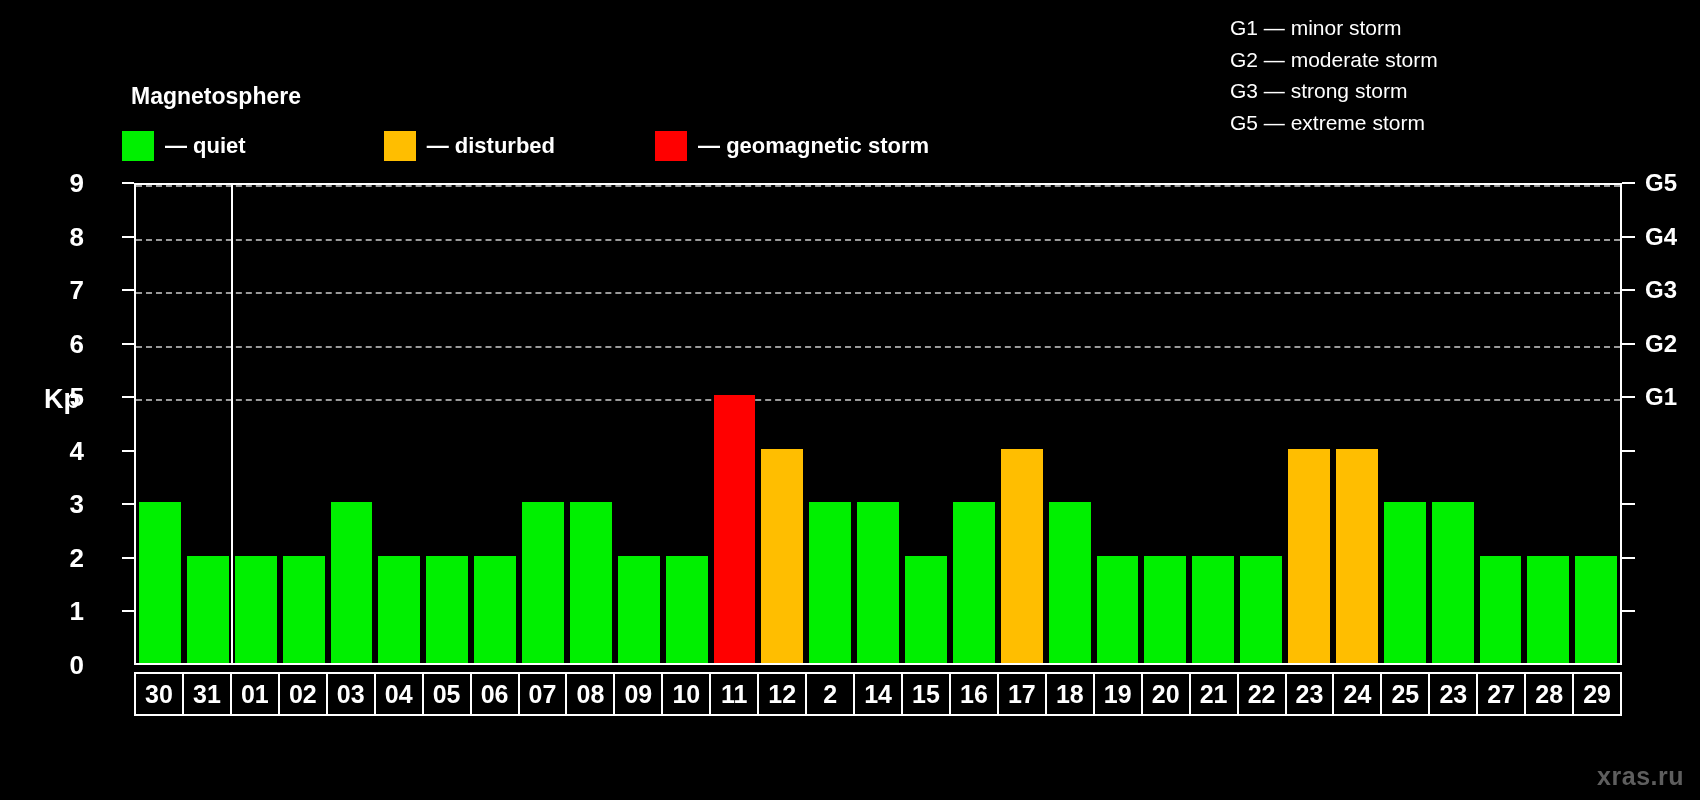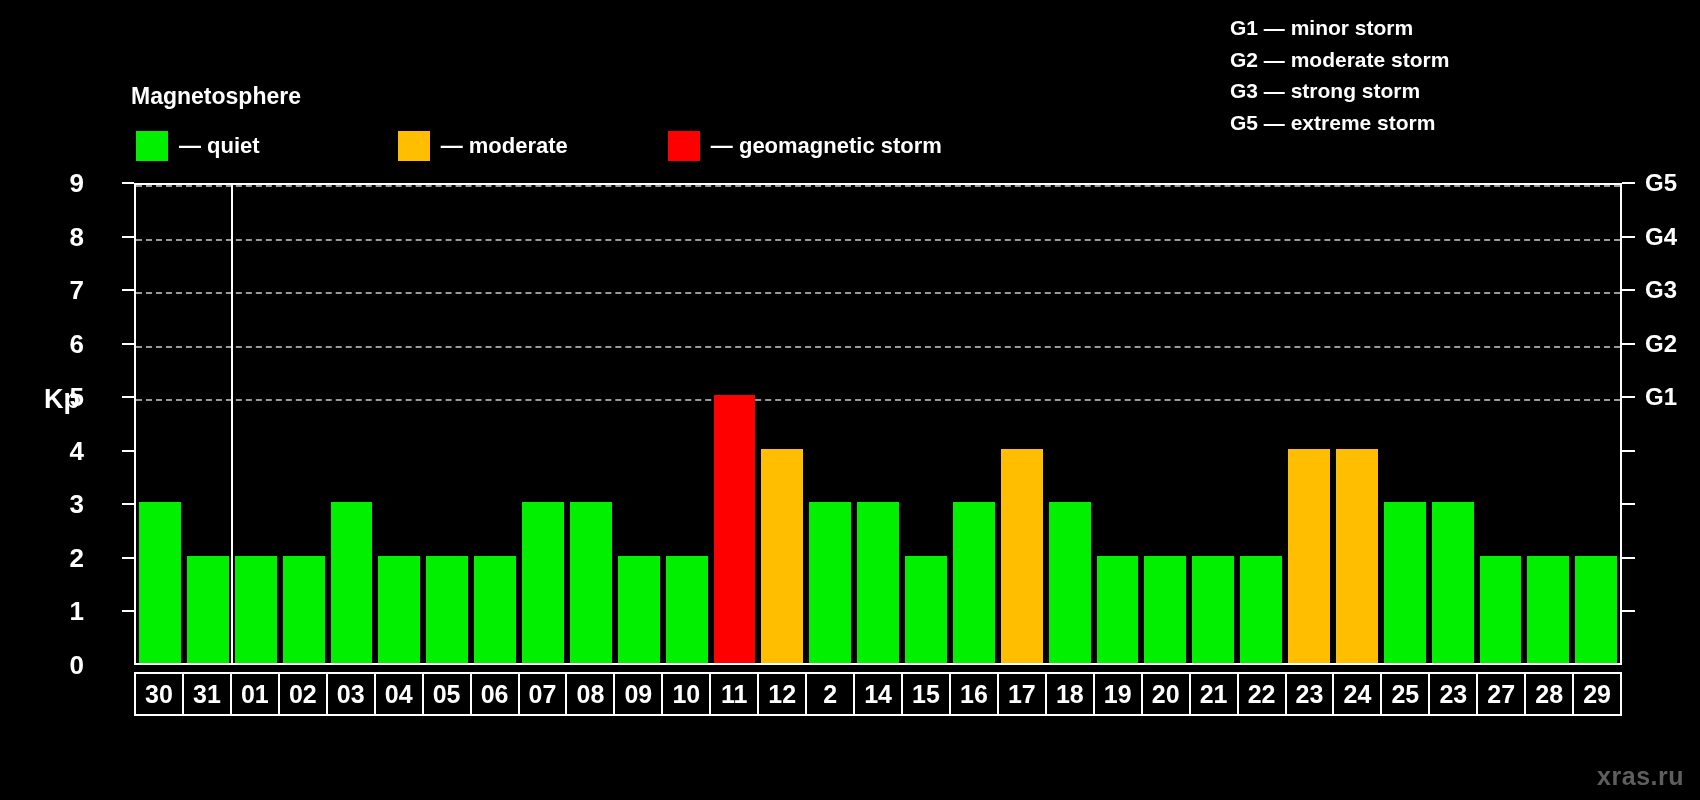--- a/index.html
+++ b/index.html
@@ -18,39 +18,39 @@
     white-space: nowrap; letter-spacing: -0.2px;
   }
   .magneto-label {
     position: absolute; left: 131px; top: 83px;
     font-size: 23px; font-weight: bold; color: #ffffff;
     white-space: nowrap;
   }
 
   
   .legend-row {
-    position: absolute; left: 136px; top: 131px;
+    position: absolute; left: 122px; top: 131px;
     display: flex; align-items: center; height: 30px;
   }
   .legend-item { display: flex; align-items: center; }
   .legend-swatch { width: 32px; height: 30px; display:block; }
   .legend-text {
     font-size: 22px; font-weight: bold; color: #ffffff;
     white-space: nowrap; margin-left: 11px;
   }
   .legend-gap-1 { width: 138px; }
   .legend-gap-2 { width: 100px; }
 
   
   .gscale {
     position: absolute; left: 1230px; top: 12px;
     display: flex; flex-direction: column;
   }
   .gscale-line {
-    font-size: 21px; font-weight: bold; color: #ffffff;
+    font-size: 21px; font-weight: normal; color: #ffffff;
     white-space: nowrap; line-height: 31.5px;
   }
 
   
   #plot-frame {
     position: absolute;
     left: 134px; top: 183px;
     width: 1488px; height: 482px;
     border: 2px solid #ffffff;
     background: #000000;
@@ -143,21 +143,21 @@
   <div class="magneto-label">Magnetosphere</div>
 
   <div class="legend-row" id="legend-row">
       <div class="legend-item">
         <span class="legend-swatch" style="background: rgb(0, 240, 0);"></span>
         <span class="legend-text">— quiet</span>
       </div>
       <div class="legend-gap-1"></div>
       <div class="legend-item">
         <span class="legend-swatch" style="background: rgb(255, 190, 0);"></span>
-        <span class="legend-text">— moderate</span>
+        <span class="legend-text">— disturbed</span>
       </div>
       <div class="legend-gap-2"></div>
       <div class="legend-item">
         <span class="legend-swatch" style="background: rgb(255, 0, 0);"></span>
         <span class="legend-text">— geomagnetic storm</span>
       </div>
     </div>
 
   <div class="gscale" id="gscale">
       <div class="gscale-line">G1 — minor storm</div>

